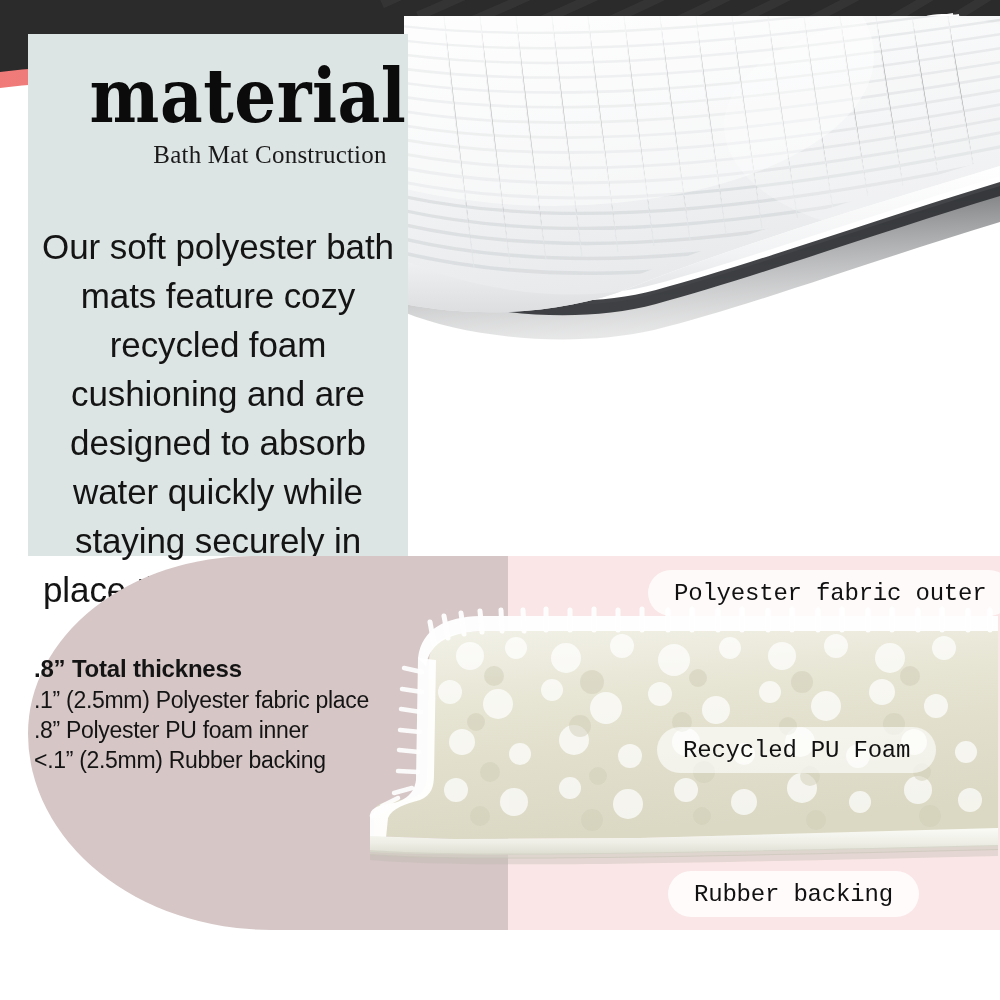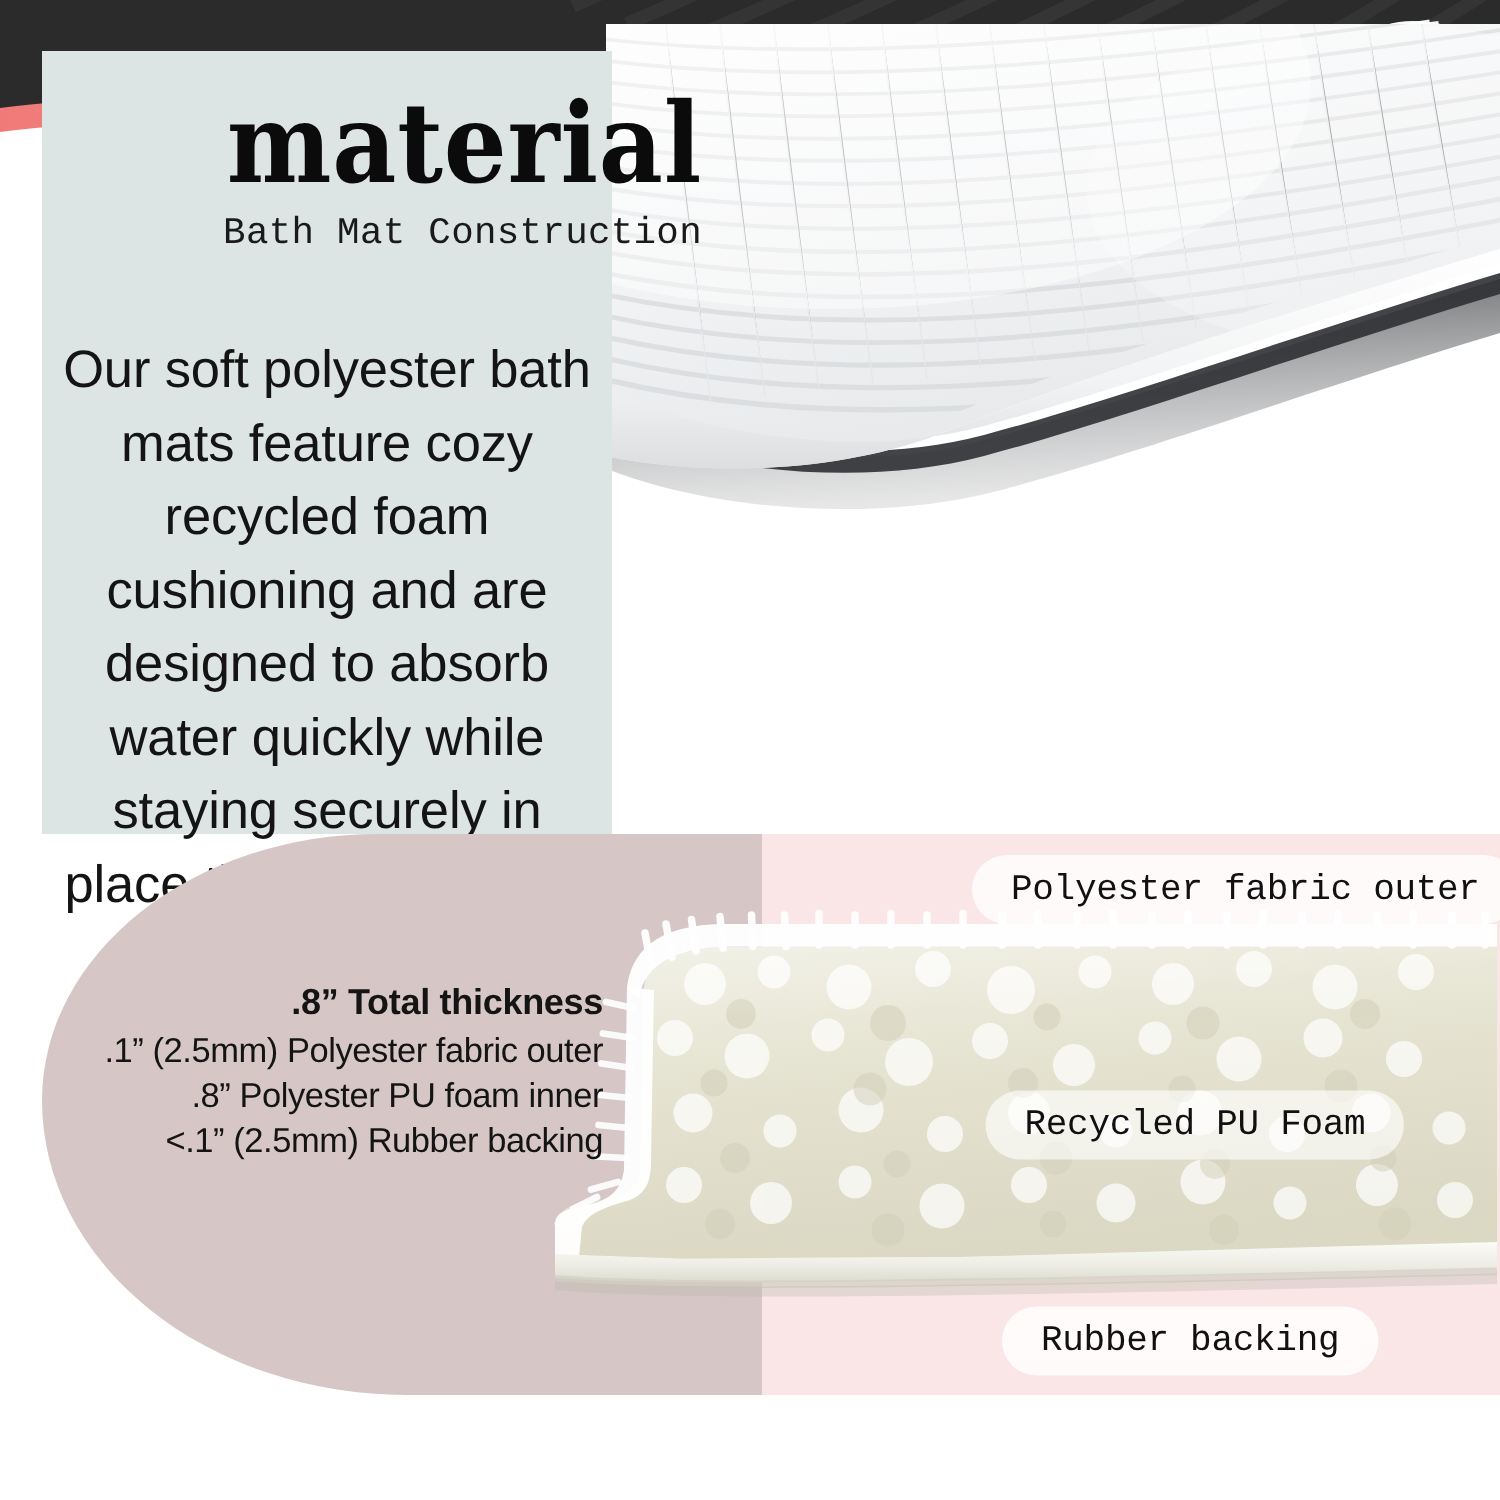--- a/index.html
+++ b/index.html
@@ -23,31 +23,31 @@
   }
   .photo-top .matsvg{ position:absolute; left:0; top:0; width:596px; height:500px; }
 
   
   .gray-panel{
     position:absolute; left:28px; top:34px; width:380px; height:522px;
     background:#dde4e4;
   }
   .title-block{
     position:absolute; left:28px; top:60px; width:440px;
-    text-align:right;
+    text-align:center;
   }
   .title-main{
     font-family:"DejaVu Serif", serif;
     font-weight:700; font-size:66px; line-height:0.98;
     letter-spacing:0.5px; color:#0b0b0b;
     transform:scaleY(1.12); transform-origin:center top;
   }
   .title-sub{
     margin-top:16px;
-    font-family:Liberation Mono, monospace;
+    font-family:Liberation Serif, serif;
     font-size:25px; font-weight:400; color:#1a1a1a;
     letter-spacing:0.2px;
     margin-left:44px;
   }
   .body-copy{
     position:absolute; left:36px; top:222px; width:364px;
     text-align:center;
     font-family:"Liberation Sans", sans-serif;
     font-size:35px; line-height:1.40; color:#141414;
     letter-spacing:-0.1px;
@@ -74,21 +74,21 @@
   
   .xsec{
     position:absolute; left:330px; top:596px; width:670px; height:270px;
     overflow:hidden;
   }
   .xsec svg{ display:block; width:670px; height:270px; }
 
   
   .specs{
     position:absolute; left:34px; top:655px; width:368px;
-    text-align:right;
+    text-align:left;
     font-family:"Liberation Sans", sans-serif;
     color:#141414;
   }
   .specs .spec-total{
     font-size:24px; font-weight:700; letter-spacing:-0.2px; margin-bottom:3px;
   }
   .specs .spec-line{
     font-size:23px; font-weight:400; line-height:1.30; letter-spacing:-0.3px;
   }
 
@@ -419,21 +419,21 @@
       <path d="M40,254 C130,261 330,257 668,249 L668,254
                C330,262 130,266 40,259 Z" fill="#cfcec2" opacity="0.65"></path>
 
       <path d="M40,258 C130,265 330,261 668,253 L668,260
                C330,268 130,272 40,264 Z" fill="#b9b7ab" opacity="0.35"></path>
     </svg>
   </div>
 
   <div class="specs">
     <div class="spec-total">.8” Total thickness</div>
-    <div class="spec-line">.1” (2.5mm) Polyester fabric outer</div>
+    <div class="spec-line">.1” (2.5mm) Polyester fabric place</div>
     <div class="spec-line">.8” Polyester PU foam inner</div>
     <div class="spec-line">&lt;.1” (2.5mm) Rubber backing</div>
   </div>
 
   <div class="pill pill-fabric">Polyester fabric outer</div>
   <div class="pill pill-rubber">Rubber backing</div>
   <div class="pill pill-foam">Recycled PU Foam</div>
 
 </div>
 

